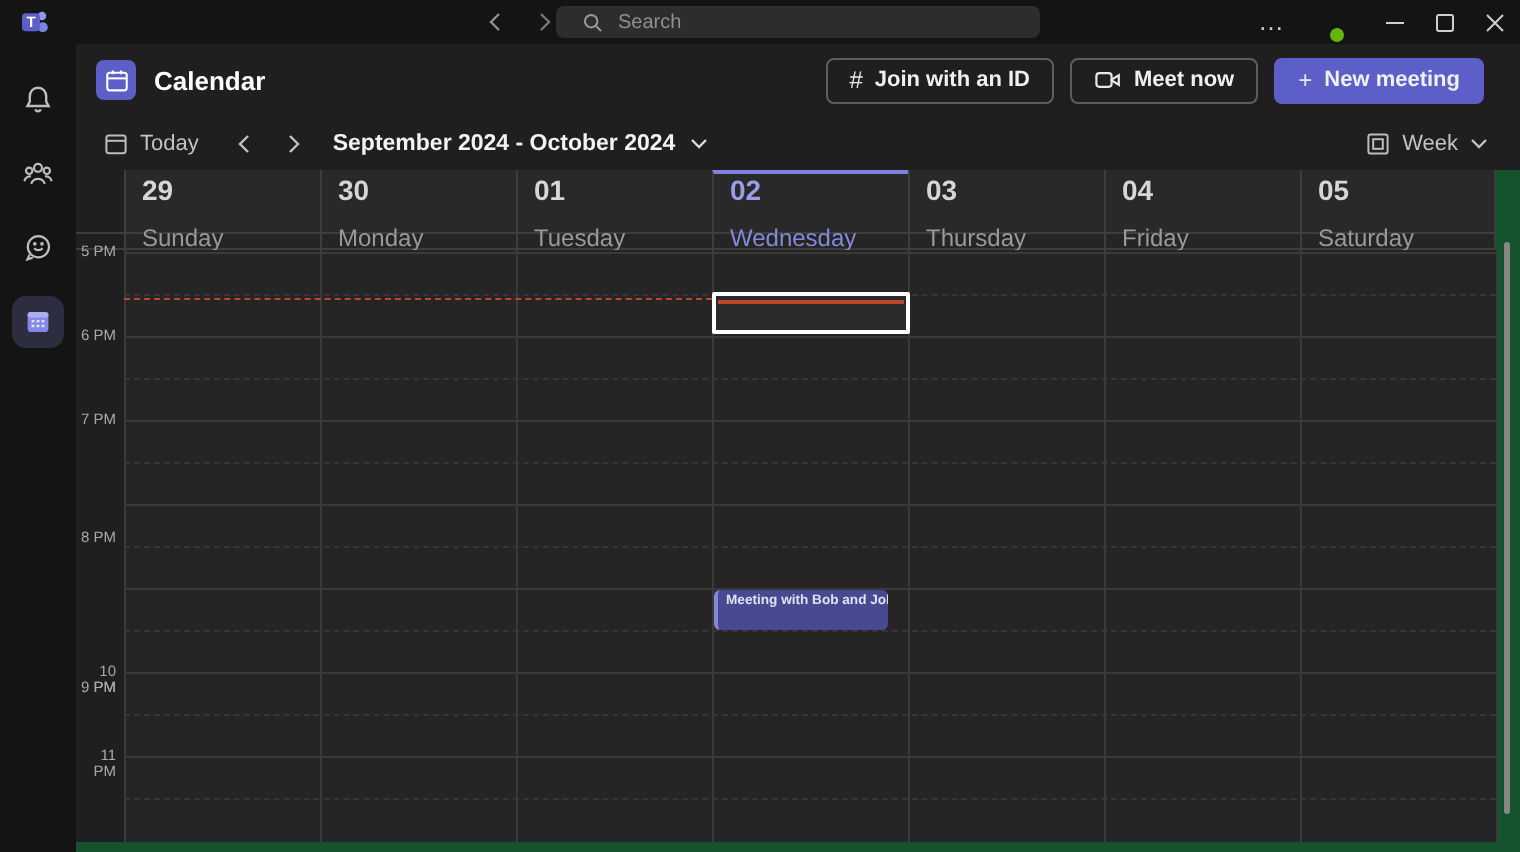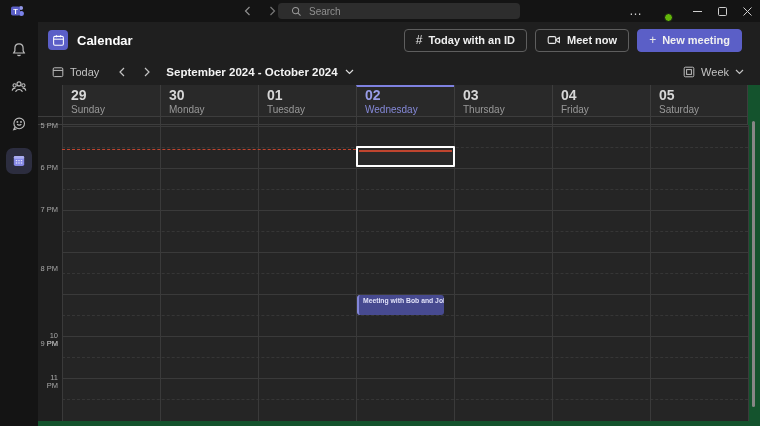--- a/index.html
+++ b/index.html
@@ -62,21 +62,21 @@
   .date-range{margin-left:15px;display:flex;align-items:center;gap:7px;font-size:11.5px;font-weight:700;color:#f3f3f3}
   .view-week{margin-left:auto;display:flex;align-items:center;gap:6px}
 
   
   .calendar{flex:1;position:relative;background:#14532d;overflow:hidden}
   .day-header-row{display:flex;height:32px;width:710px;background:#292929;border-bottom:1px solid #3d3d3d;box-sizing:border-box}
   .gutter-spacer{width:24px;flex:none;background:#1f1f1f}
   .day-cell{width:98px;flex:none;box-sizing:border-box;border-left:1px solid #3d3d3d;padding:3px 0 0 8px}
   .day-cell:last-child{border-right:1px solid #3d3d3d}
   .day-num{font-size:14px;font-weight:600;color:#d6d6d6;line-height:15px}
-  .day-name{font-size:10px;color:#999;margin-top:1px}
+  .day-name{font-size:12px;color:#999;margin-top:9px}
   .day-cell.today{border-top:2px solid #7e81e0;padding-top:1px}
   .day-cell.today .day-num{color:#999de9}
   .day-cell.today .day-name{color:#8589d8}
 
   .allday-row{display:flex;height:8px;width:710px;background:#252525;border-bottom:1px solid #3d3d3d;box-sizing:border-box}
   .allday-cell{width:98px;flex:none;box-sizing:border-box;border-left:1px solid #3d3d3d}
   .allday-cell:last-child{border-right:1px solid #3d3d3d}
   .allday-row .gutter-spacer{height:100%}
 
   .grid{position:relative;height:296px;width:710px}
@@ -201,21 +201,21 @@
           <rect x="2.8" y="3.6" width="10.4" height="9.4" rx="1.4"></rect>
           <line x1="2.8" y1="6.6" x2="13.2" y2="6.6"></line>
           <line x1="5.8" y1="2.4" x2="5.8" y2="4.4"></line>
           <line x1="10.2" y1="2.4" x2="10.2" y2="4.4"></line>
         </svg>
       </span>
       <span class="app-title">Calendar</span>
       <div class="header-actions">
         <button class="btn">
           <span class="glyph">#</span>
-          <span>Today with an ID</span>
+          <span>Join with an ID</span>
         </button>
         <button class="btn">
           <svg width="14" height="14" viewBox="0 0 14 14" fill="none" stroke="#e8e8e8" stroke-width="1.1">
             <rect x="1.2" y="3.6" width="7.6" height="6.8" rx="1.5"></rect>
             <path d="M8.8 6.8l3.6-2.2v4.8L8.8 7.2z"></path>
           </svg>
           <span>Meet now</span>
         </button>
         <button class="btn primary">
           <span class="glyph">+</span>

